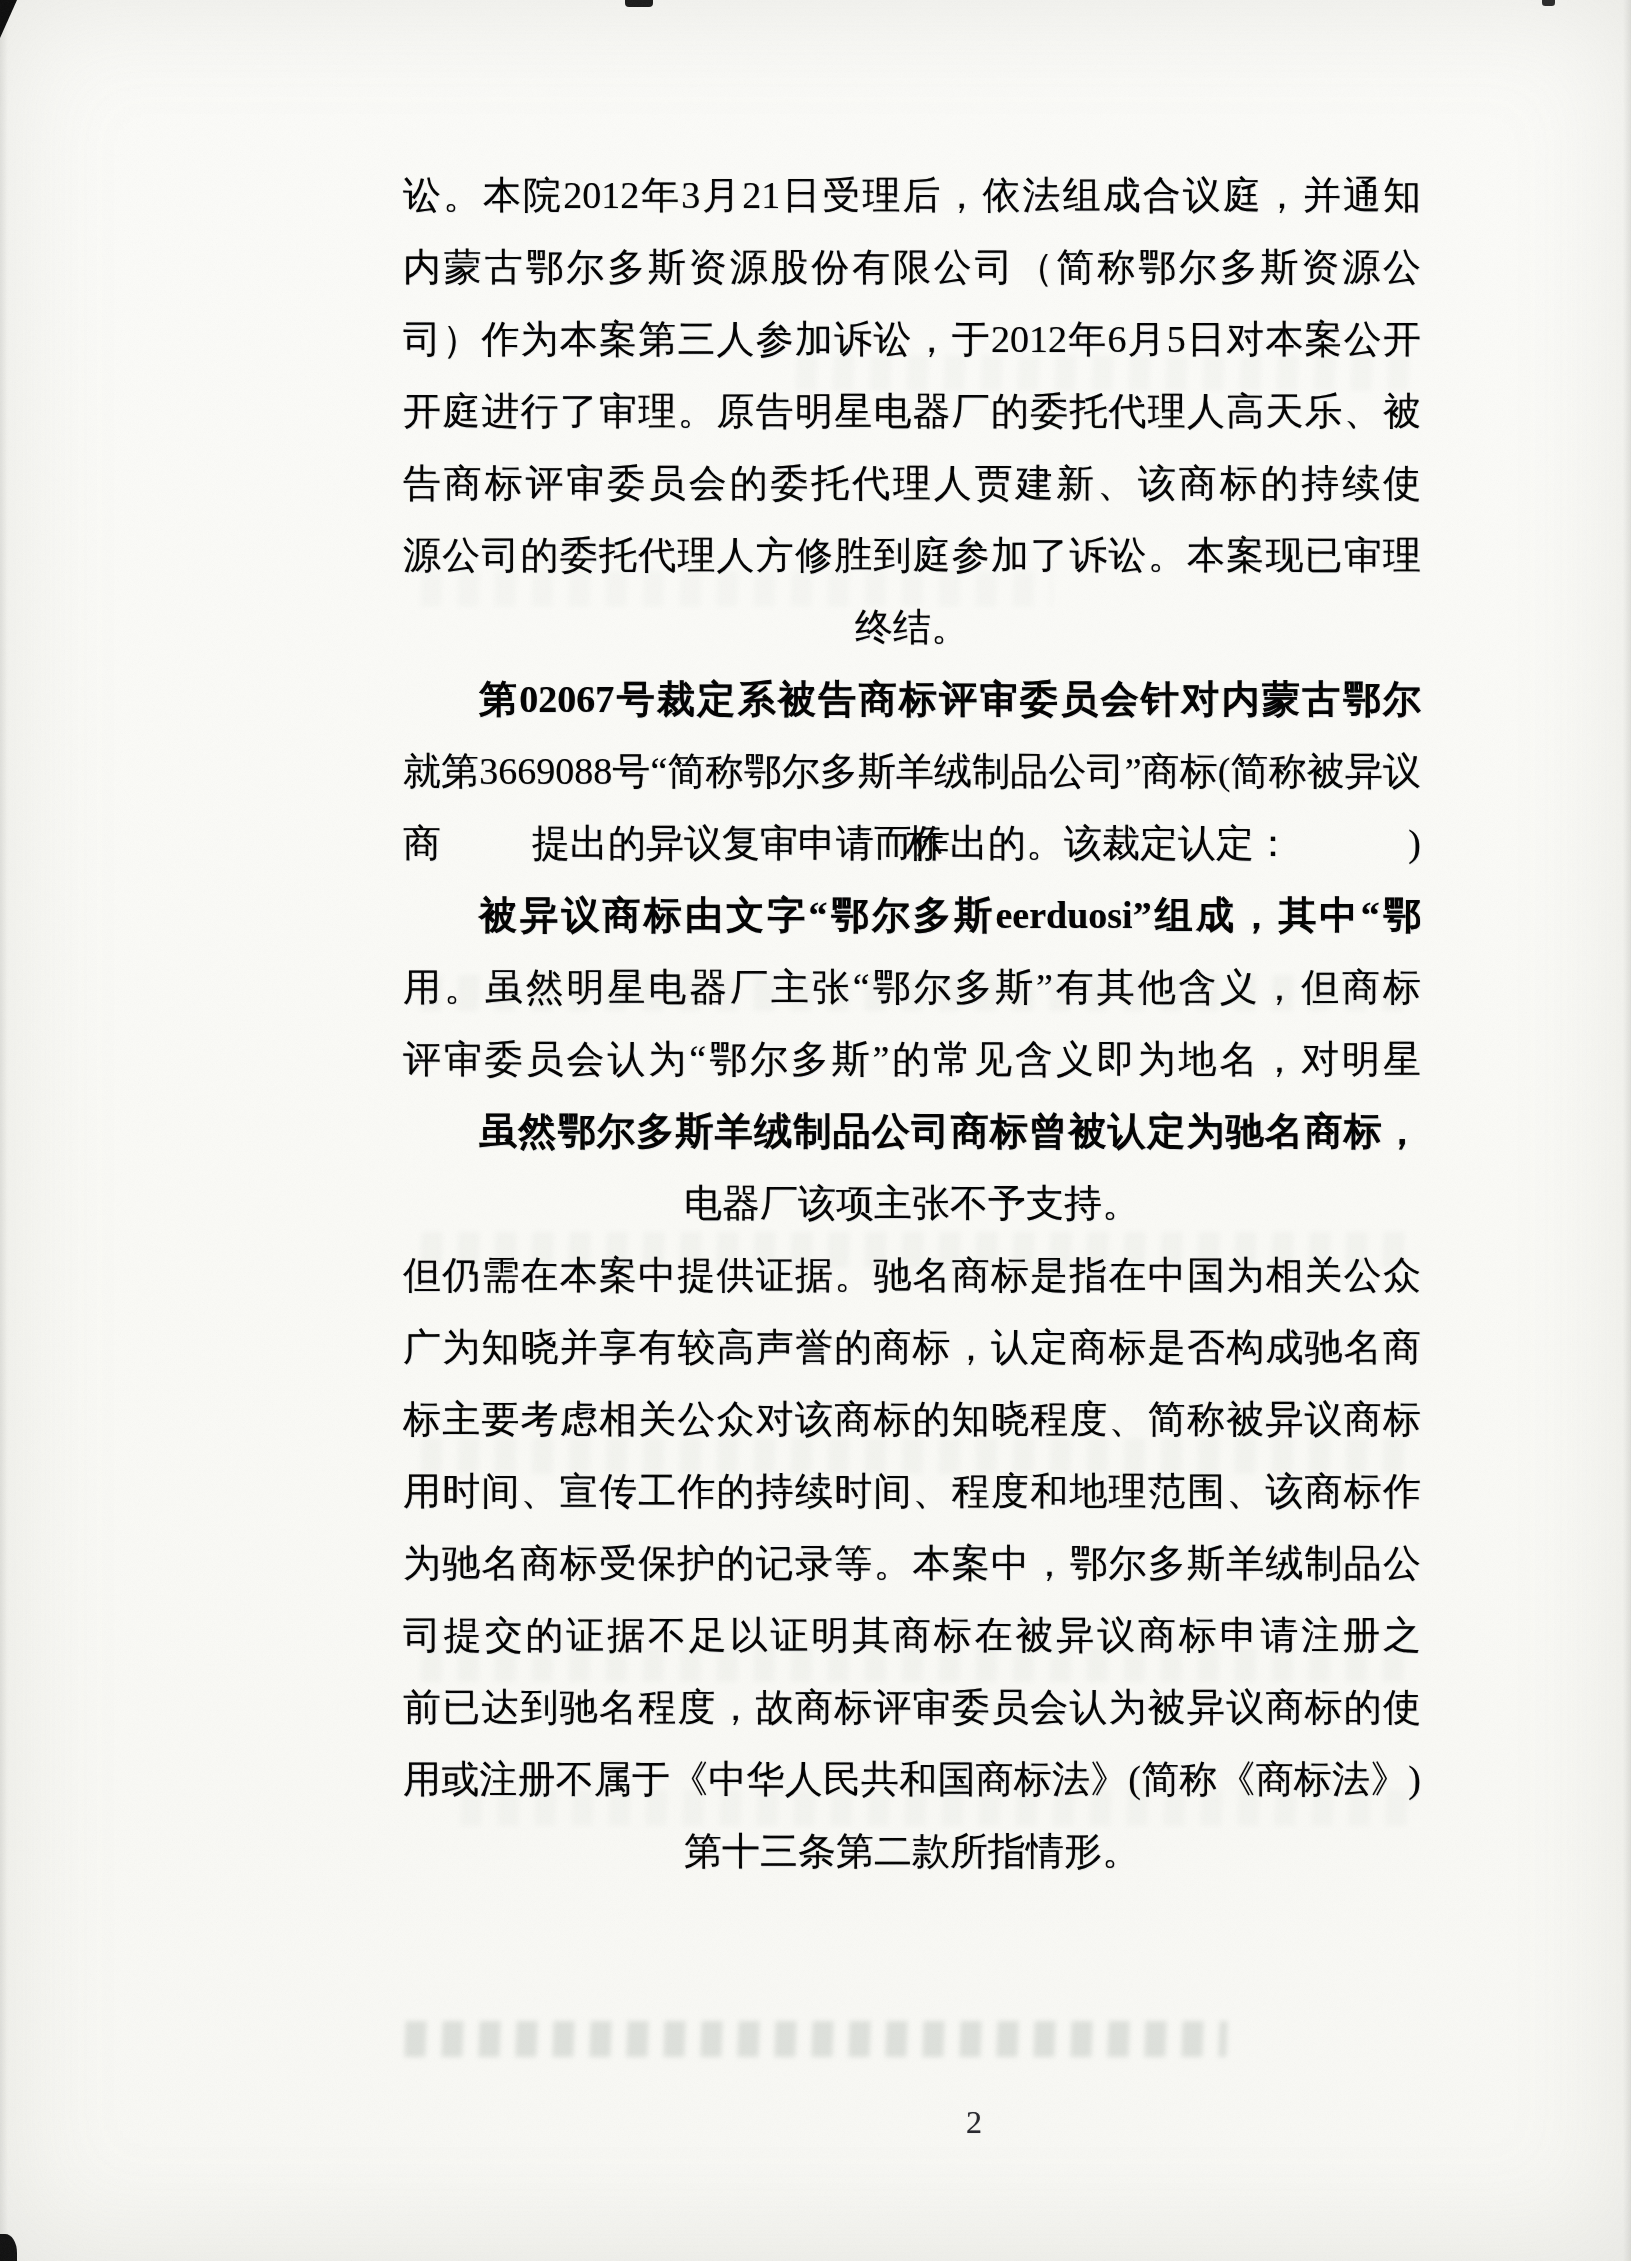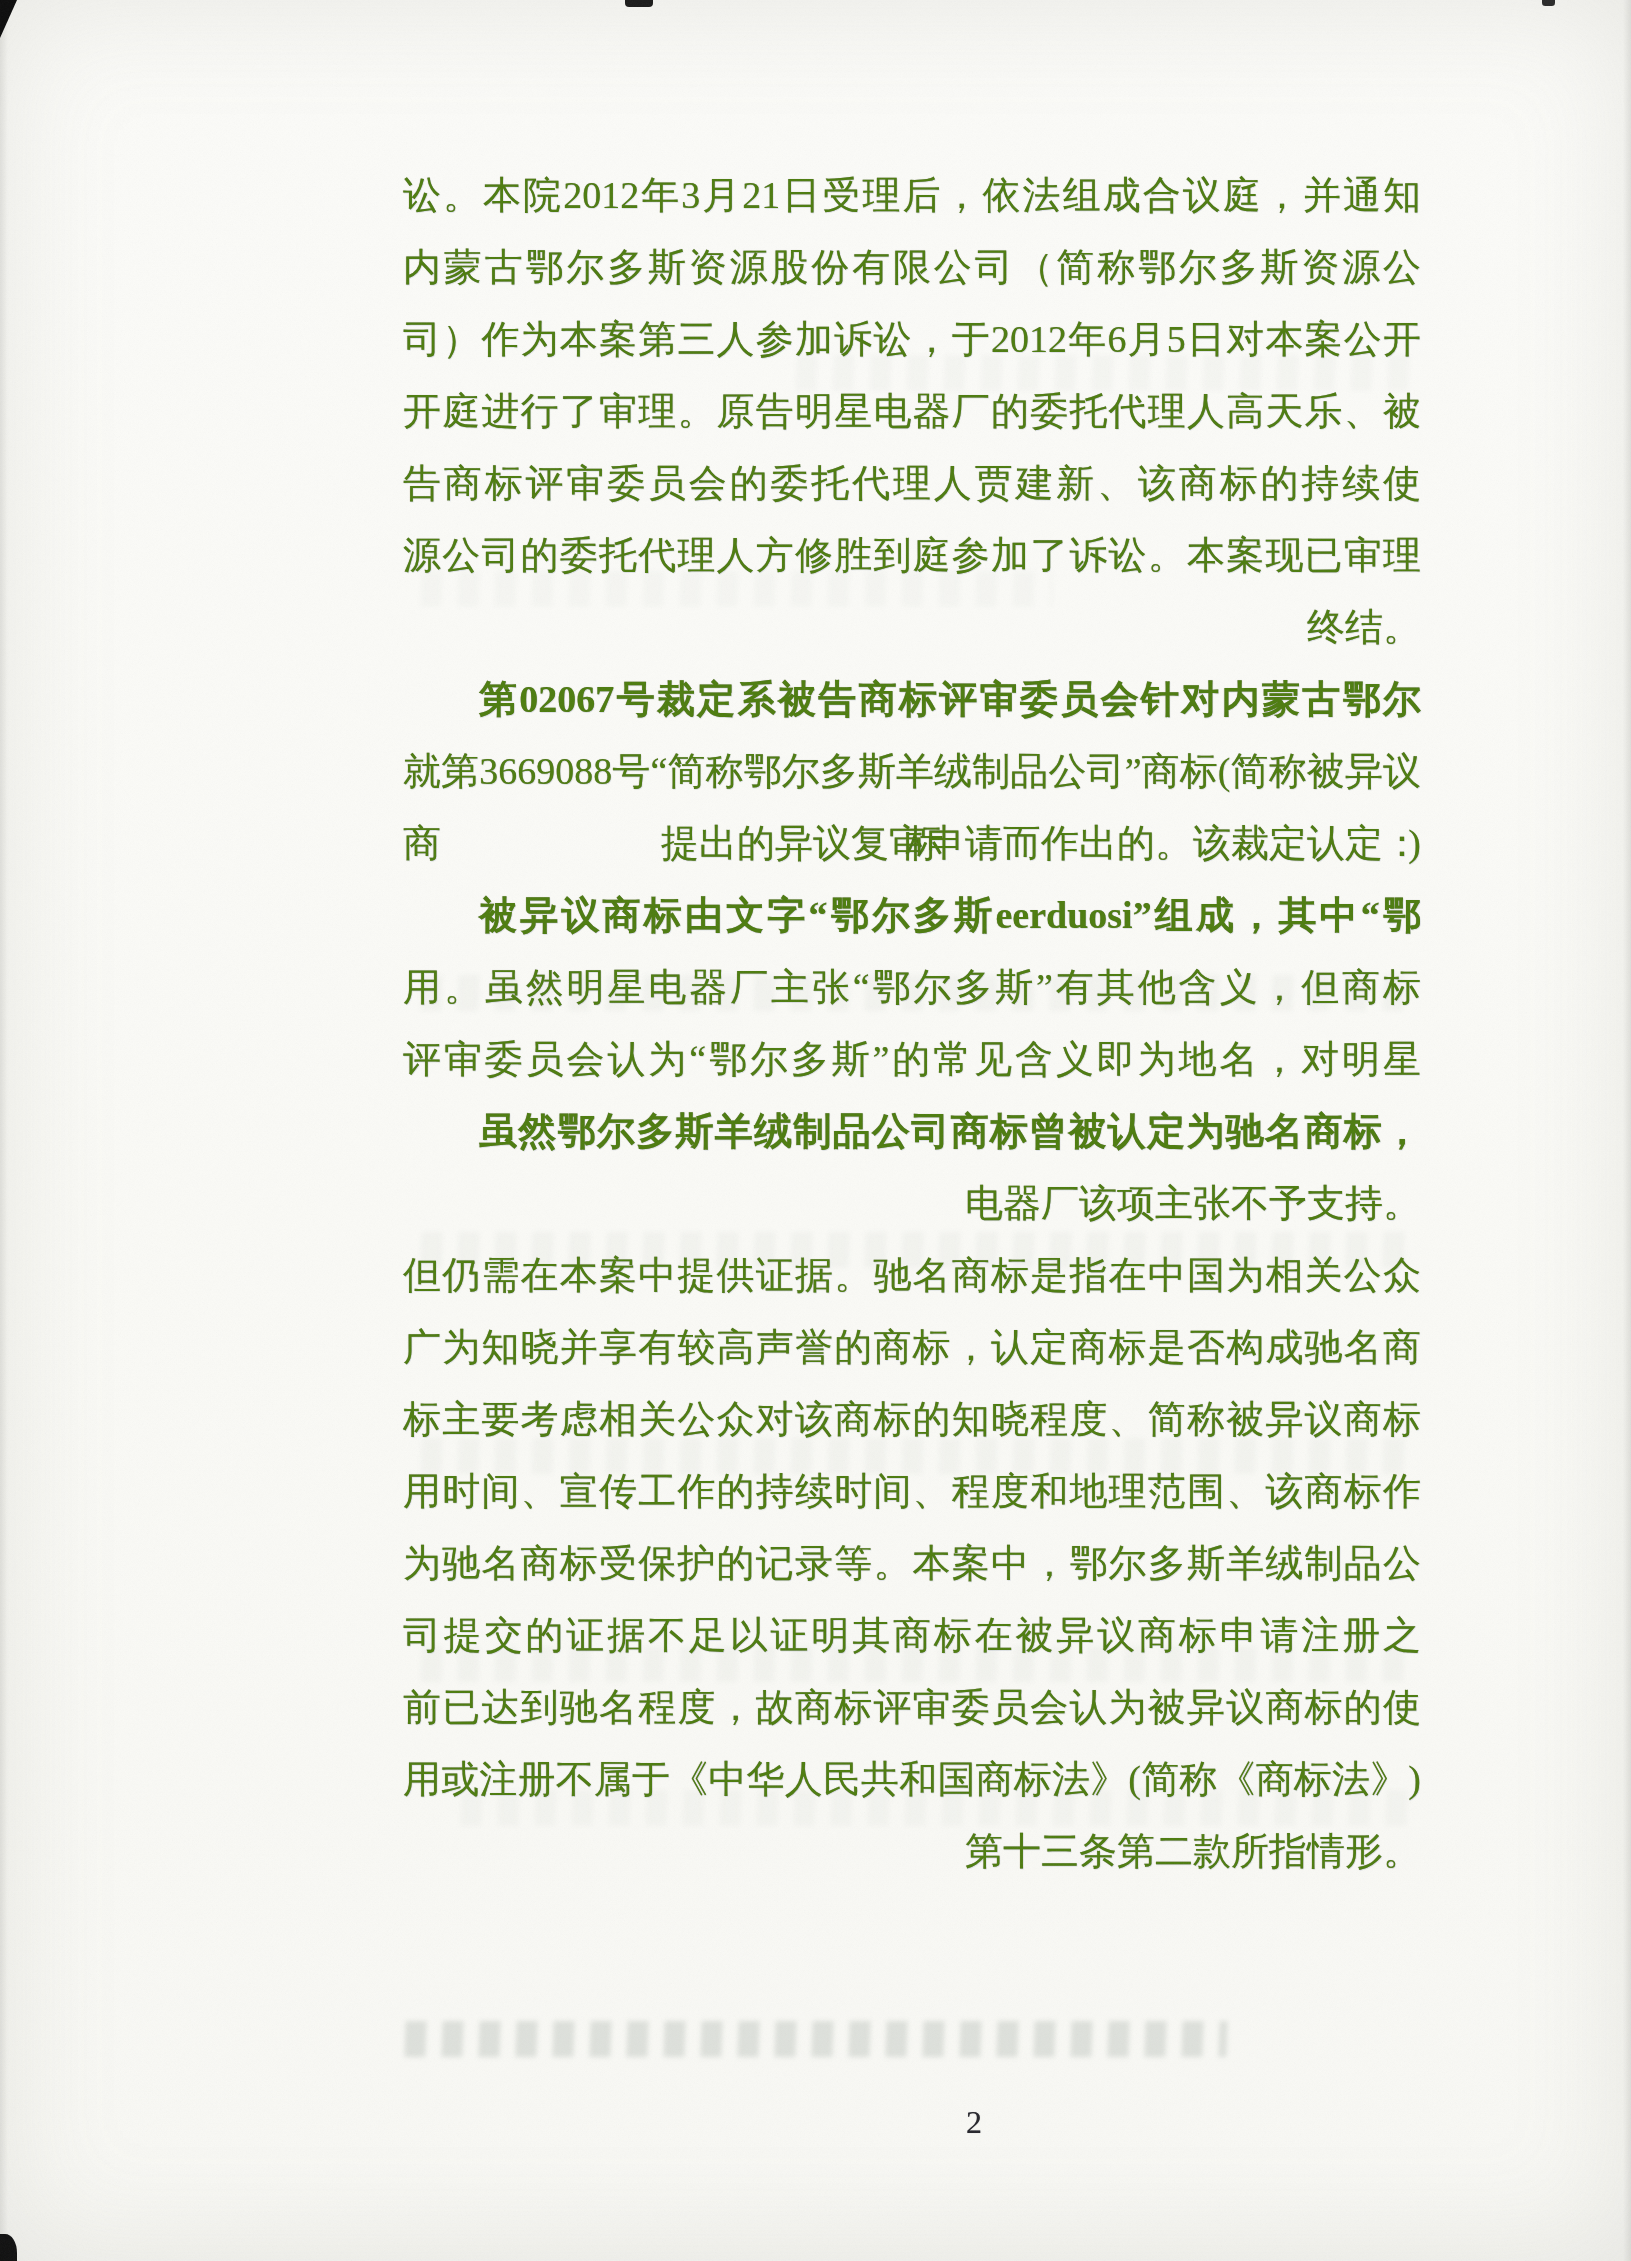--- a/index.html
+++ b/index.html
@@ -20,29 +20,29 @@
     background: linear-gradient(90deg, rgba(110,110,105,0.14), rgba(110,110,105,0));
   }
   .edge-right {
     position: absolute; right: 0; top: 0; width: 9.2px; height: 100%;
     background: linear-gradient(270deg, rgba(110,110,105,0.16), rgba(110,110,105,0));
   }
 
   
   .doc {
     position: absolute; left: 403px; top: 159px; width: 1018px;
-    color: #4d7c0f;
+    color: #000000;
     font-size: 38px;
     text-shadow: 0 0 0.7px rgba(25,25,35,0.45),
                  0.7px 0.7px 0 rgba(45,75,140,0.10),
                  -0.7px 0 0 rgba(150,115,25,0.08);
   }
   .ln { height: 72px; line-height: 72px; overflow: visible; }
   .j  { text-align: justify; text-align-last: justify; }
-  .s  { text-align: right; }
+  .s  { text-align: center; }
   .ind{ text-indent: 76px; font-weight: bold; }
 
   .pagenum {
     position: absolute; left: 966px; top: 2104px;
     font-size: 32px; color: #26262c;
     text-shadow: 0 0 0.7px rgba(30,30,40,0.5);
   }
 
   
   .bleed {

